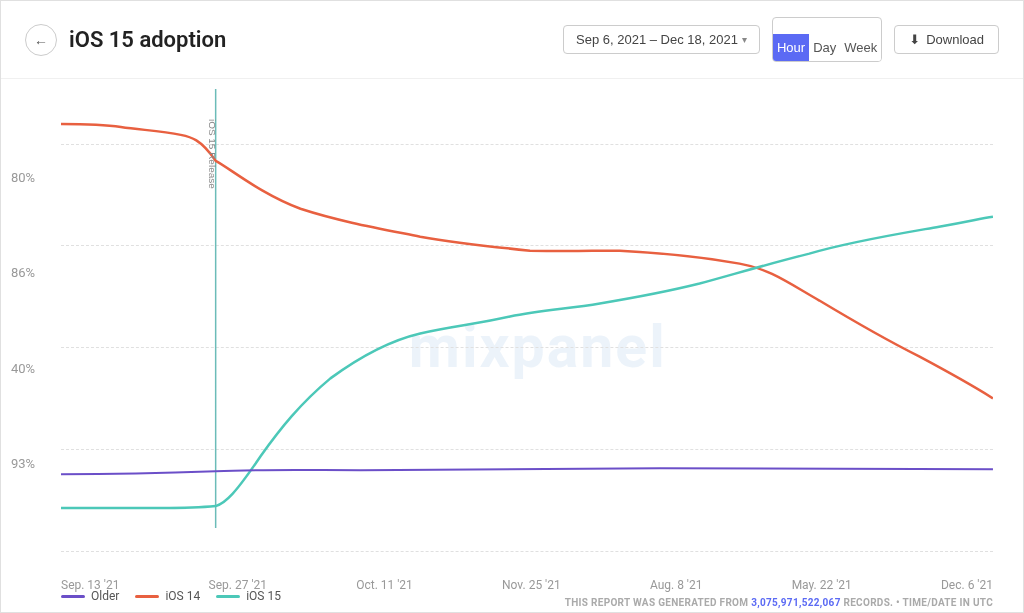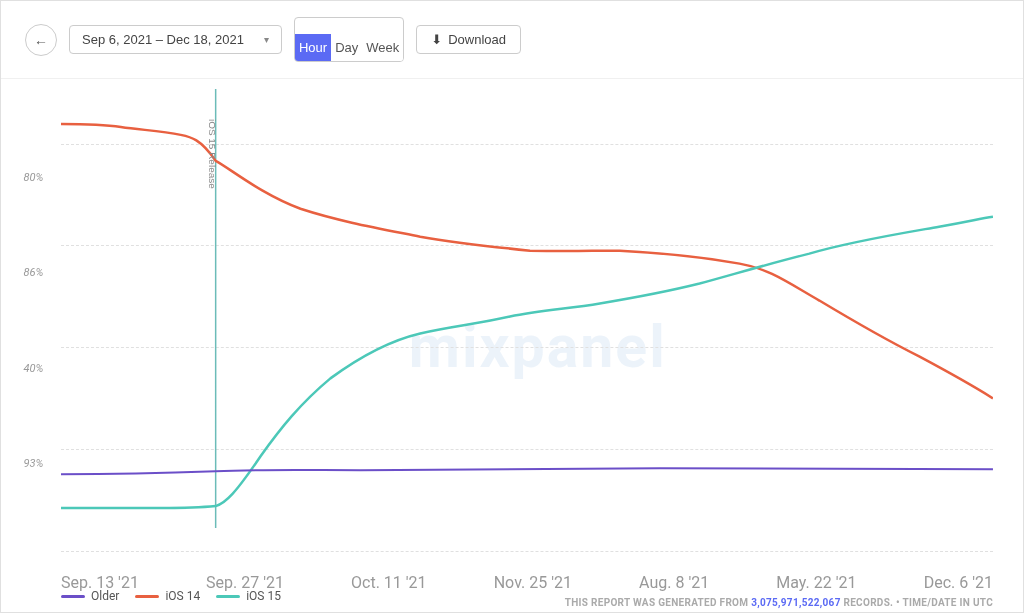--- a/index.html
+++ b/index.html
@@ -45,21 +45,21 @@
       flex: 1;
     }
     .header-controls {
       display: flex;
       align-items: center;
       gap: 12px;
     }
     .date-range-btn {
       display: flex;
       align-items: center;
-      gap: 20px;
+      gap: 4px;
       border: 1px solid #ccc;
       border-radius: 4px;
       padding: 6px 12px;
       background: #fff;
       cursor: pointer;
       font-size: 13px;
       color: #444;
     }
     .date-range-btn .chevron {
       color: #888;
@@ -118,24 +118,23 @@
       position: absolute;
       left: 10px;
       top: 10px;
       bottom: 60px;
       display: flex;
       flex-direction: column-reverse;
       justify-content: space-between;
       width: 45px;
     }
     .y-label {
-      font-size: 11px;
+      font-size: 13px;
       color: #999;
-      text-align: center;
-      font-style: italic;
+      text-align: left;
     }
     .grid-lines {
       position: absolute;
       left: 60px;
       right: 30px;
       top: 10px;
       bottom: 60px;
     }
     .grid-line {
       position: absolute;
@@ -152,21 +151,21 @@
     }
     .x-axis {
       position: absolute;
       left: 60px;
       right: 30px;
       bottom: 20px;
       display: flex;
       justify-content: space-between;
     }
     .x-label {
-      font-size: 16px;
+      font-size: 12px;
       color: #999;
       text-align: right;
     }
     .legend {
       position: absolute;
       bottom: 9px;
       left: 60px;
       display: flex;
       gap: 16px;
       align-items: flex-start;
@@ -198,20 +197,21 @@
     }
   </style>
 </head>
 <body>
 
 <div class="container">
   <div class="header">
     <button class="back-btn">
       <span>←</span>
     </button>
+    <h1 class="page-title">iOS 15 adoption</h1>
     <div class="header-controls">
       <button class="date-range-btn">
         <span>Sep 6, 2021 – Dec 18, 2021</span>
         <span class="chevron">▾</span>
       </button>
       <div class="time-toggle">
         <button class="time-btn active">Hour</button>
         <button class="time-btn">Day</button>
         <button class="time-btn">Week</button>
       </div>

